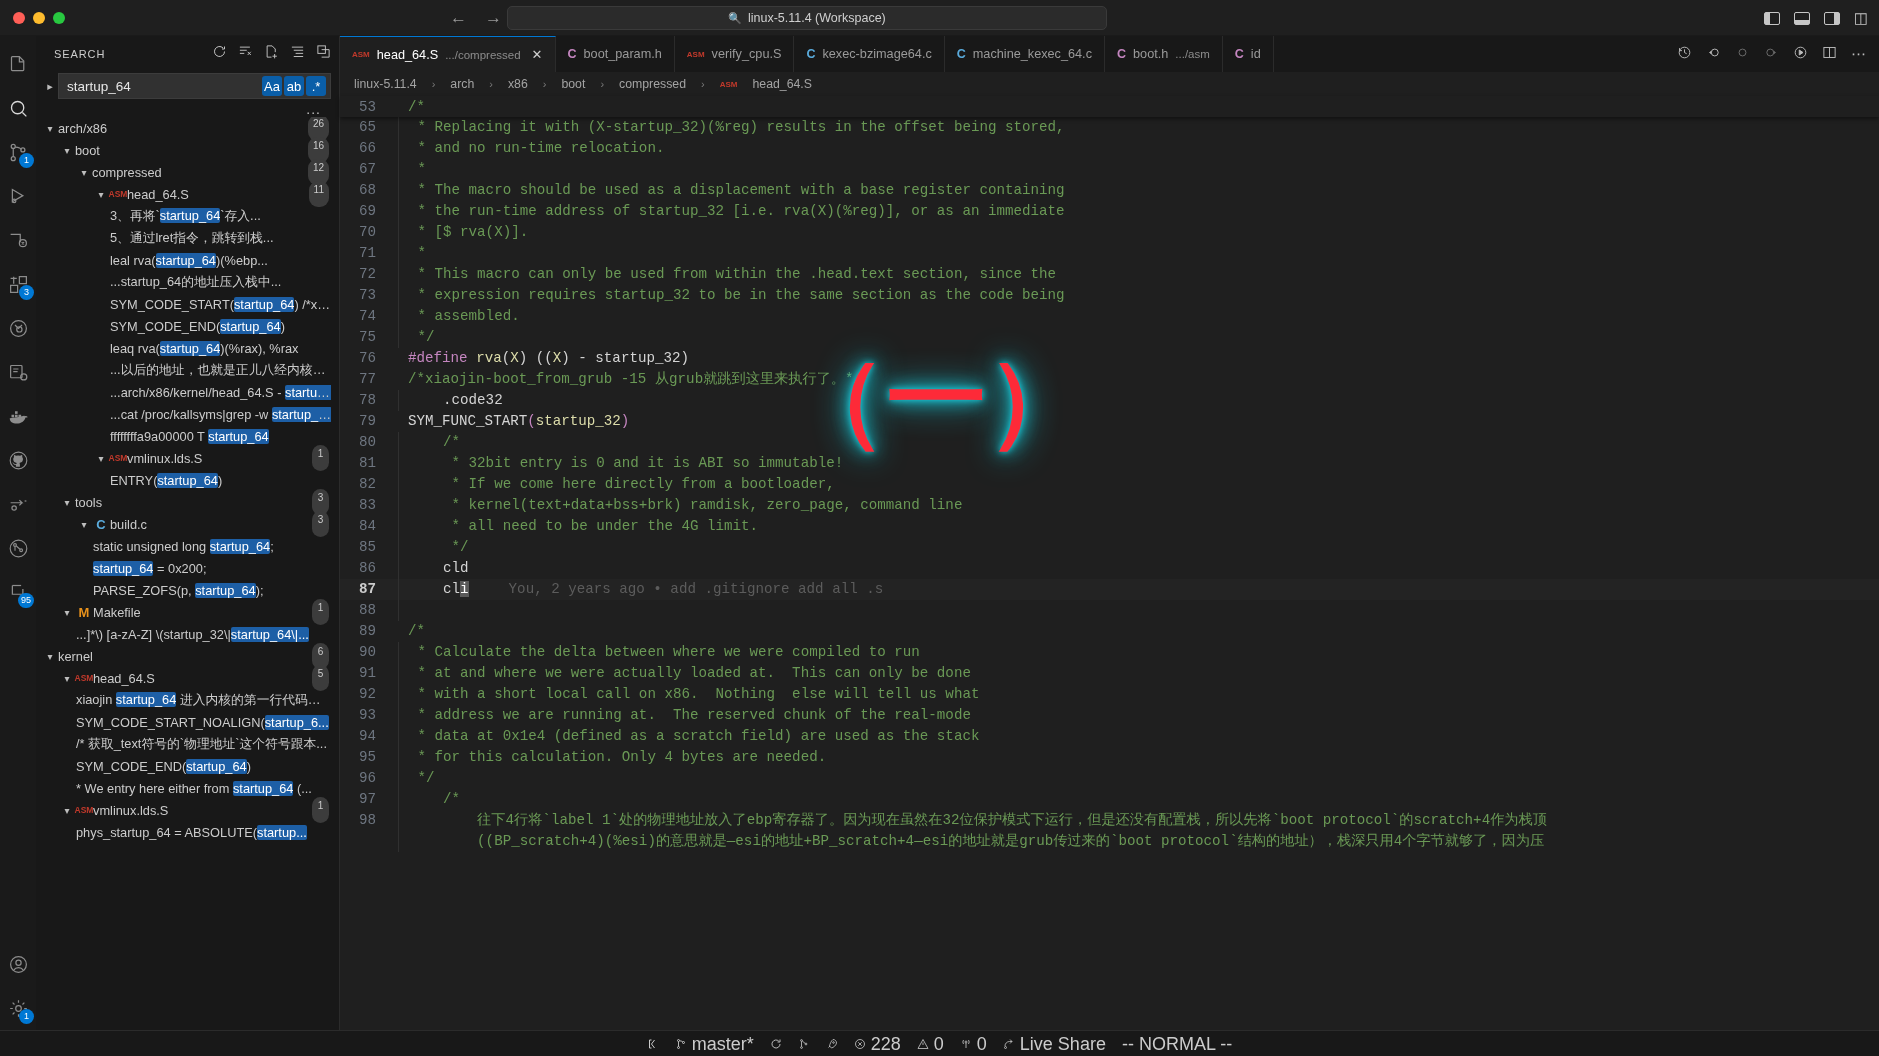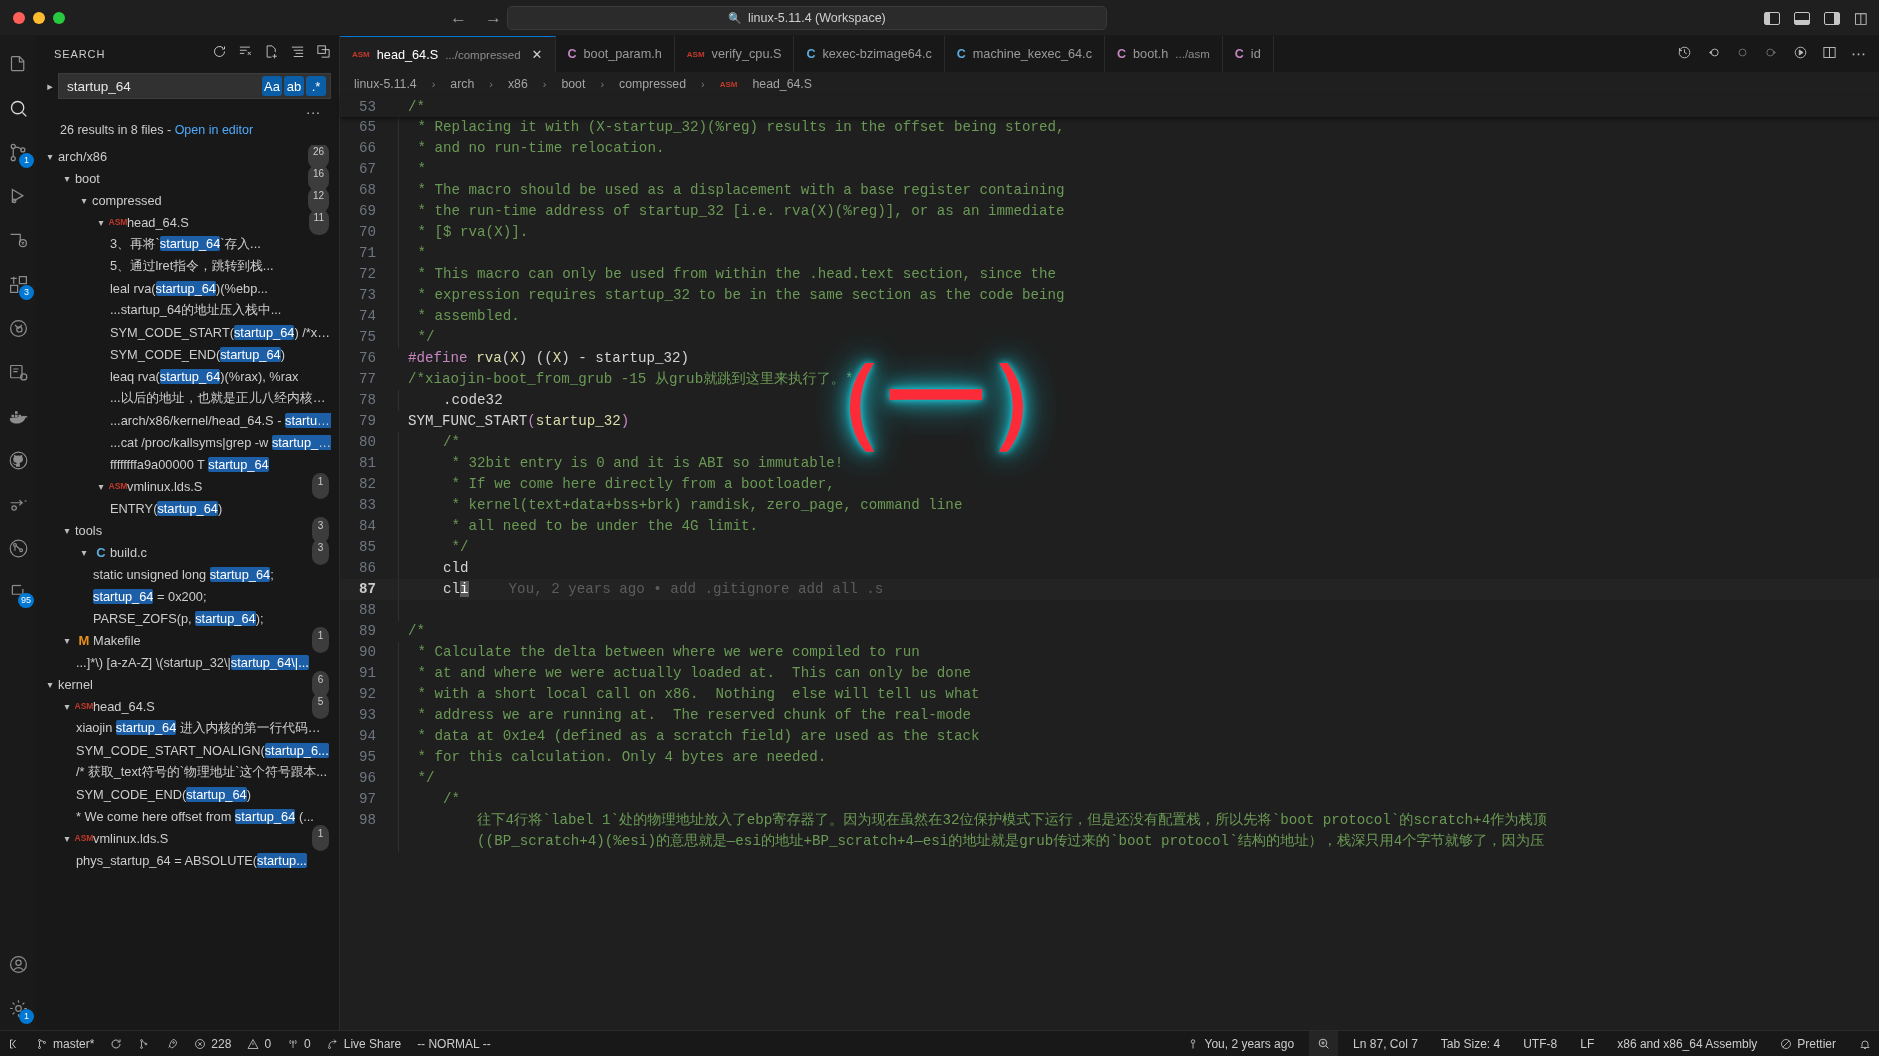--- a/index.html
+++ b/index.html
@@ -199,22 +199,23 @@
   .kw  { color:#c586c0; }
   .fn  { color:#dcdcaa; }
   .id  { color:#d4d4d4; }
   .blame { color:#5c5c5c; }
   .cursorbox { background:#5a5a5a; color:#fff; }
 
   
   .statusbar {
     height:26px; min-height:26px; background:#181818;
     display:flex; align-items:center;
-    font-size:12px; color:#cccccc;
+    font-size:18px; color:#cccccc;
     border-top:1px solid #2b2b2b;
+    flex-direction:column;
   }
   .sb-left { display:flex; align-items:center; }
   .sb-right { margin-left:auto; display:flex; align-items:center;gap:7px; }
   .sitem { padding: 0 8px; height:26px; display:flex; align-items:center; gap:5px; white-space:nowrap;}
   .sitem.hi { background:#252525; }
 
   
   .watermark {
     position:absolute; left:0; top:0; width:1879px; height:1056px;
     pointer-events:none; z-index:50;
@@ -425,23 +426,20 @@
         <span class="twisty">▸</span>
         <div class="search-box">
           <input value="startup_64" style="">
           <span class="sb-opt on">Aa</span>
           <span class="sb-opt on">ab</span>
           <span class="sb-opt on">.*</span>
         </div>
       </div>
       <div class="ellipsis-row">...</div>
 
-      <div class="result-summary">
-        <span>26 results in 8 files - </span><a href="#">Open in editor</a>
-      </div>
 
       <div class="tree" id="tree">
           <div class="trow" style="padding-left: 6px;">
             <span class="chev">▾</span>
             <span class="lbl">arch/x86</span>
             <span class="cnt">26</span>
           </div>
           <div class="trow" style="padding-left: 23px;">
             <span class="chev">▾</span>
             <span class="lbl">boot</span>
@@ -546,21 +544,21 @@
           <div class="trow" style="padding-left: 40px;">
             <span class="lbl"><span>SYM_CODE_START_NOALIGN(</span><span class="hl">startup_6...</span></span>
           </div>
           <div class="trow" style="padding-left: 40px;">
             <span class="lbl"><span>/* 获取_text符号的`物理地址`这个符号跟本...</span></span>
           </div>
           <div class="trow" style="padding-left: 40px;">
             <span class="lbl"><span>SYM_CODE_END(</span><span class="hl">startup_64</span><span>)</span></span>
           </div>
           <div class="trow" style="padding-left: 40px;">
-            <span class="lbl"><span>* We come here offset from </span><span class="hl">startup_64</span><span> (...</span></span>
+            <span class="lbl"><span>* We entry here either from </span><span class="hl">startup_64</span><span> (...</span></span>
           </div>
           <div class="trow" style="padding-left: 23px;">
             <span class="chev">▾</span>
             <span class="ficon asm">ASM</span>
             <span class="lbl">vmlinux.lds.S</span>
             <span class="cnt">1</span>
           </div>
           <div class="trow" style="padding-left: 40px;">
             <span class="lbl"><span>phys_startup_64 = ABSOLUTE(</span><span class="hl">startup...</span></span>
           </div>

